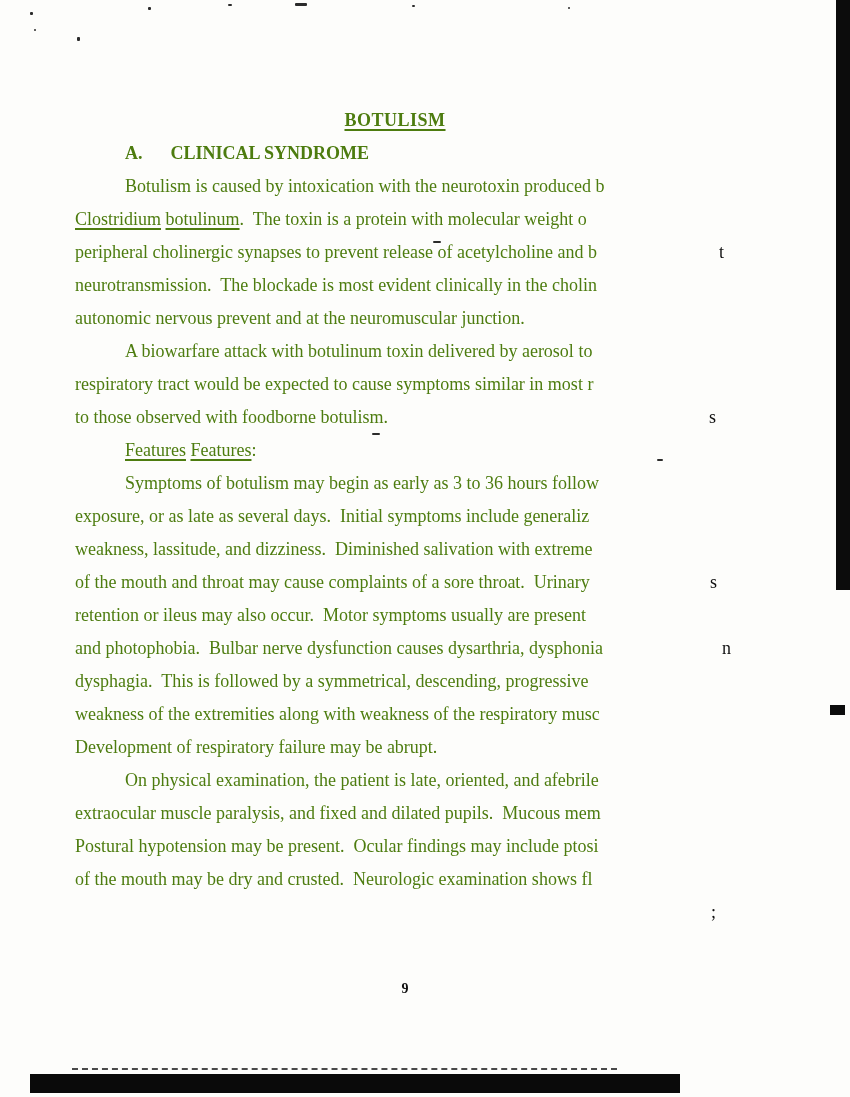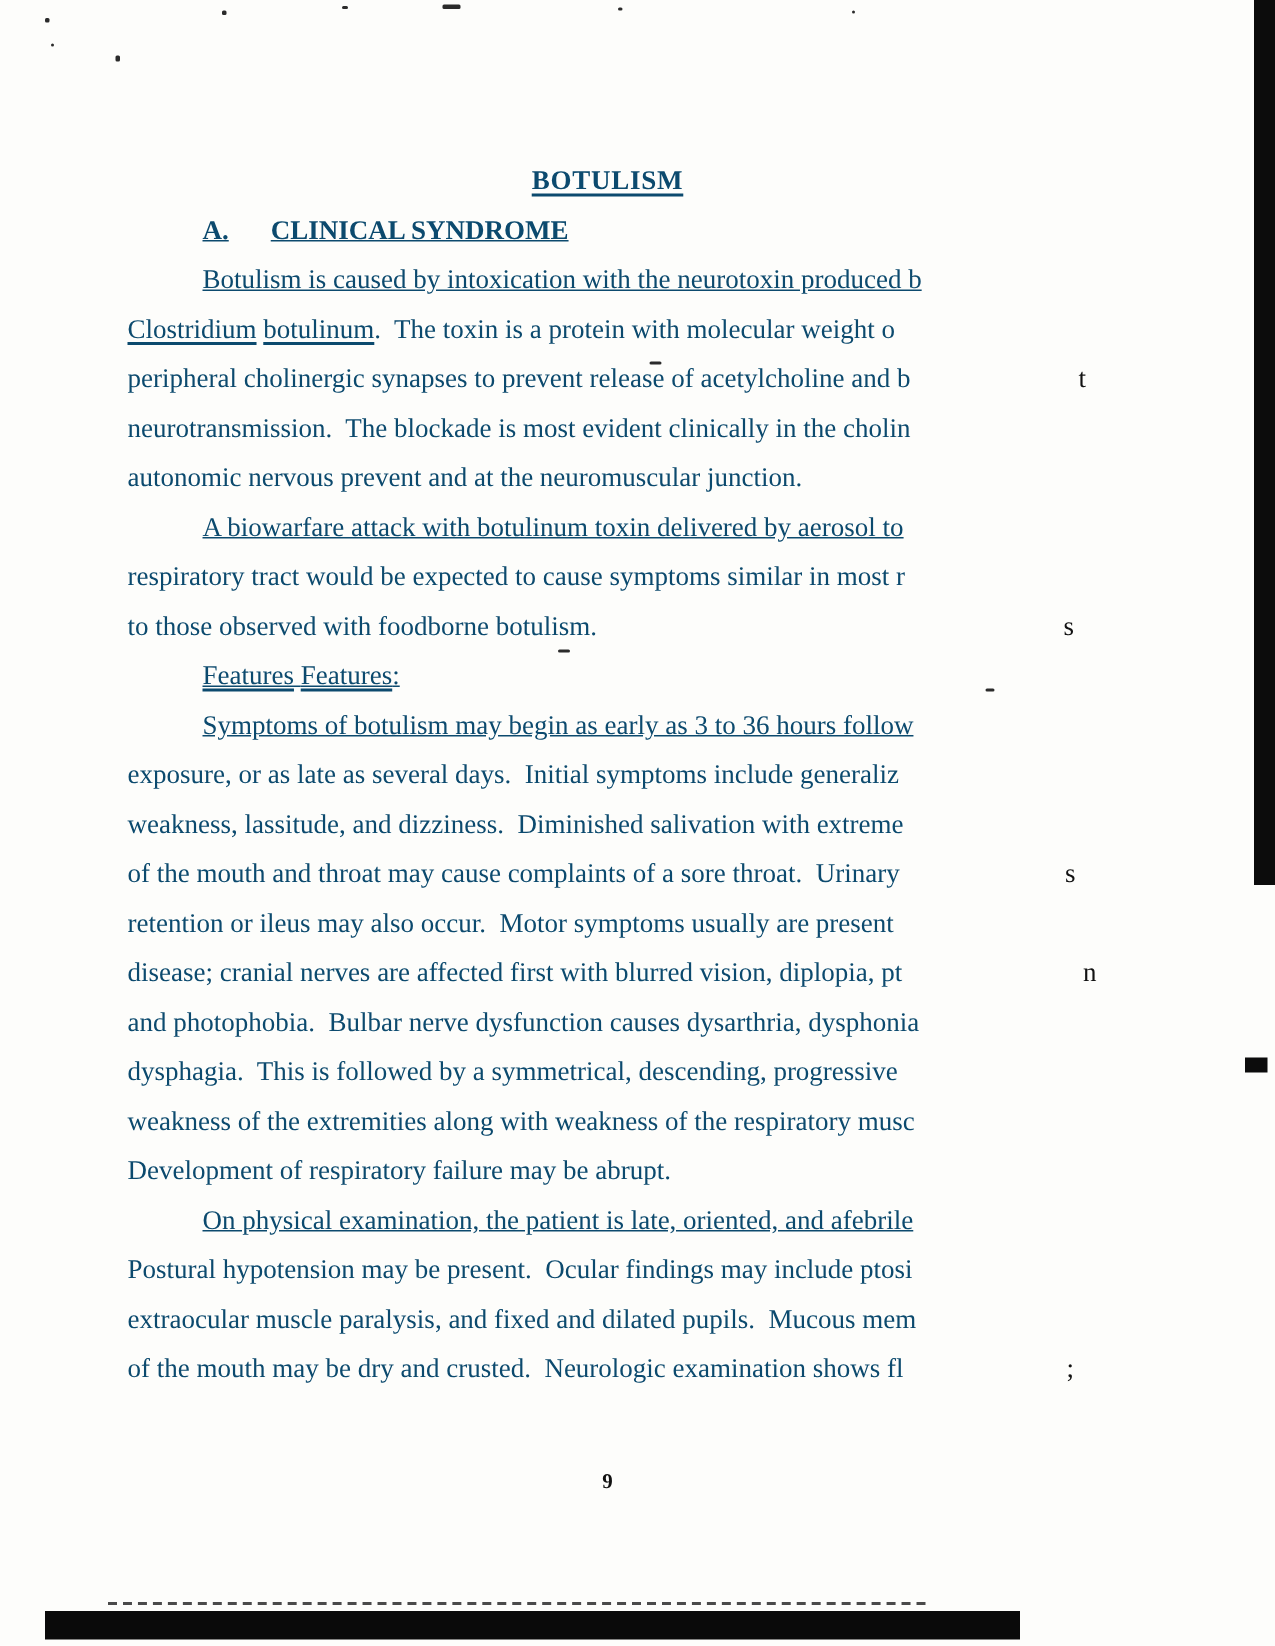--- a/index.html
+++ b/index.html
@@ -8,25 +8,25 @@
     width: 850px; height: 1097px;
     position: relative; overflow: hidden;
     background: #ffffff;
     font-family: "Liberation Serif", serif;
   }
   .page {
     position: absolute; inset: 0;
     background: #fdfdfb;
   }
   .doc {
-    position: absolute; left: 85px; top: 104px; width: 640px;
-    font-size: 18px; line-height: 33px; color: #0c4a6e;
+    position: absolute; left: 75px; top: 104px; width: 640px;
+    font-size: 18px; line-height: 33px; color: #4d7c0f;
   }
   .line { white-space: pre; min-height: 33px; }
-  .line.indent { padding-left: 50px; text-decoration: underline; }
+  .line.indent { padding-left: 50px; }
   .line.title { text-align: center; padding-left: 0; }
   .b { font-weight: bold; }
   .u { text-decoration: underline; text-underline-offset: 3px; text-decoration-thickness: 1.5px; }
   .line.title .u { letter-spacing: 0.5px; }
   .page-number {
     position: absolute; left: 85px; top: 981px; width: 640px;
     text-align: center; font-size: 14px; font-weight: bold; color: #111;
   }
   .fragment {
     position: absolute; font-size: 18px; line-height: 33px; color: #121212;
@@ -51,28 +51,27 @@
       <div class="line"><span>autonomic nervous prevent and at the neuromuscular junction.</span></div>
       <div class="line indent"><span>A biowarfare attack with botulinum toxin delivered by aerosol to</span></div>
       <div class="line"><span>respiratory tract would be expected to cause symptoms similar in most r</span></div>
       <div class="line"><span>to those observed with foodborne botulism.</span></div>
       <div class="line indent"><span class="u">Features</span><span> </span><span class="u">Features</span><span>:</span></div>
       <div class="line indent"><span>Symptoms of botulism may begin as early as 3 to 36 hours follow</span></div>
       <div class="line"><span>exposure, or as late as several days.  Initial symptoms include generaliz</span></div>
       <div class="line"><span>weakness, lassitude, and dizziness.  Diminished salivation with extreme</span></div>
       <div class="line"><span>of the mouth and throat may cause complaints of a sore throat.  Urinary</span></div>
       <div class="line"><span>retention or ileus may also occur.  Motor symptoms usually are present</span></div>
-      <div class="line"><span>disease; cranial nerves are affected first with blurred vision, diplopia, pt</span></div>
       <div class="line"><span>and photophobia.  Bulbar nerve dysfunction causes dysarthria, dysphonia</span></div>
       <div class="line"><span>dysphagia.  This is followed by a symmetrical, descending, progressive</span></div>
       <div class="line"><span>weakness of the extremities along with weakness of the respiratory musc</span></div>
       <div class="line"><span>Development of respiratory failure may be abrupt.</span></div>
       <div class="line indent"><span>On physical examination, the patient is late, oriented, and afebrile</span></div>
+      <div class="line"><span>extraocular muscle paralysis, and fixed and dilated pupils.  Mucous mem</span></div>
       <div class="line"><span>Postural hypotension may be present.  Ocular findings may include ptosi</span></div>
-      <div class="line"><span>extraocular muscle paralysis, and fixed and dilated pupils.  Mucous mem</span></div>
       <div class="line"><span>of the mouth may be dry and crusted.  Neurologic examination shows fl</span></div>
     </div>
   <div class="page-number">9</div>
   <div class="right-bar"></div>
   <div class="right-mark"></div>
   <div class="bottom-dashes"></div>
   <div class="bottom-bar"></div>
   <div id="fragments">
       <span class="fragment" style="left: 719px; top: 236px;">t</span>
       <span class="fragment" style="left: 709px; top: 401px;">s</span>

